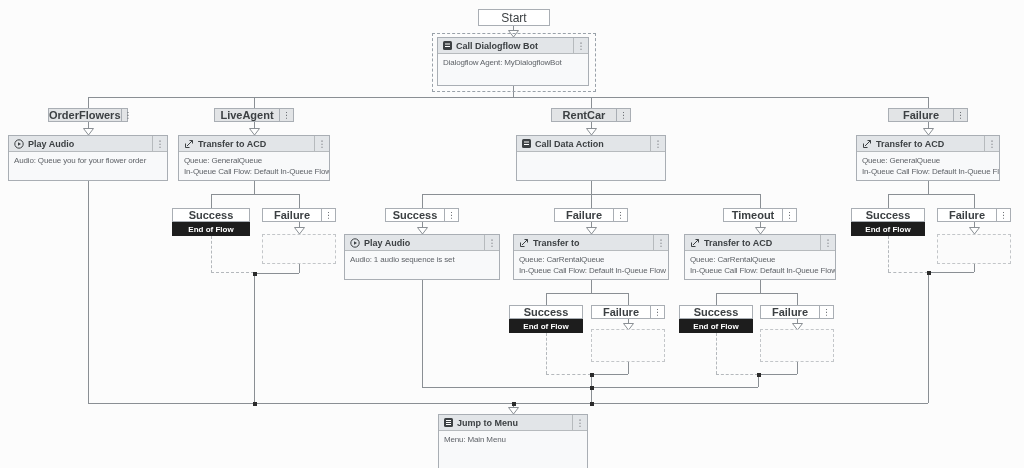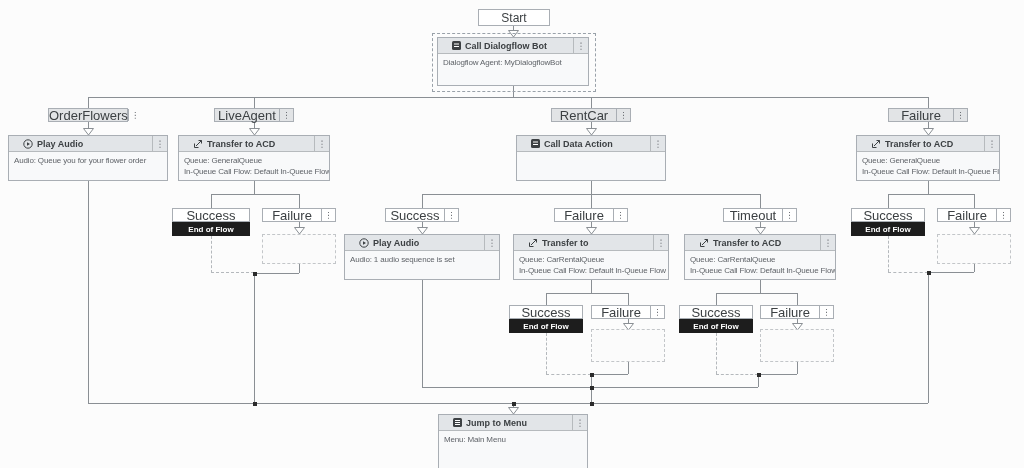--- a/index.html
+++ b/index.html
@@ -14,38 +14,38 @@
   .dln.v{width:0;border-left:1px dashed #b4b8bc;}
   .dot{position:absolute;width:4px;height:4px;background:#2b2b2b;}
   .arr{position:absolute;}
 
   
   .startbox{position:absolute;background:#fff;border:1px solid #a9aeb4;
     font-size:12px;color:#3c4043;display:flex;align-items:center;justify-content:center;}
 
   
   .node{position:absolute;border:1px solid #a9aeb4;background:#f8f9fa;box-sizing:border-box;}
-  .nhead{height:16px;background:#e2e5e8;border-bottom:1px solid #b6babd;display:flex;align-items:center;padding:0 0 0 14px;box-sizing:border-box;}
+  .nhead{height:16px;background:#e2e5e8;border-bottom:1px solid #b6babd;display:flex;align-items:center;padding:0 0 0 5px;box-sizing:border-box;}
   .nicon{flex:0 0 auto;margin-right:4px;}
   .ntitle{flex:1 1 auto;font-size:9px;font-weight:bold;color:#3c4043;white-space:nowrap;overflow:hidden;}
   .kebab{flex:0 0 auto;width:14px;align-self:stretch;display:flex;align-items:center;justify-content:center;
     border-left:1px solid #b6babd;font-size:9px;color:#5f6368;cursor:pointer;}
   .nbody{padding:3px 5px;font-size:8px;letter-spacing:-0.15px;color:#5f6368;line-height:11px;white-space:nowrap;overflow:hidden;}
   .nfoot{height:15px;background:#1d1d1d;color:#fff;font-size:8.5px;font-weight:bold;
     display:flex;align-items:center;justify-content:center;}
 
   
   .selrect{position:absolute;border:1px dashed #99a1a9;background:transparent;}
 
   
   .tag{position:absolute;height:14px;background:#e2e4e6;border:1px solid #a9aeb4;box-sizing:border-box;
     display:flex;align-items:stretch;}
   .tag.white{background:#fff;}
   .tag-text{flex:1 1 auto;display:flex;align-items:center;justify-content:center;
-    font-size:13px;color:#3c4043;white-space:nowrap;}
+    font-size:11px;color:#3c4043;white-space:nowrap;font-weight:bold;}
   .tag-kebab{flex:0 0 auto;width:13px;border-left:1px solid #a9aeb4;display:flex;align-items:center;justify-content:center;
     font-size:8.5px;color:#5f6368;cursor:pointer;}
 
   
   .eof{position:absolute;height:14px;background:#1d1d1d;color:#fff;font-size:8px;font-weight:bold;
     display:flex;align-items:center;justify-content:center;box-sizing:border-box;}
 
   
   .dashbox{position:absolute;border:1px dashed #c3c6c9;background:#fbfbfb;box-sizing:border-box;}
 </style>

